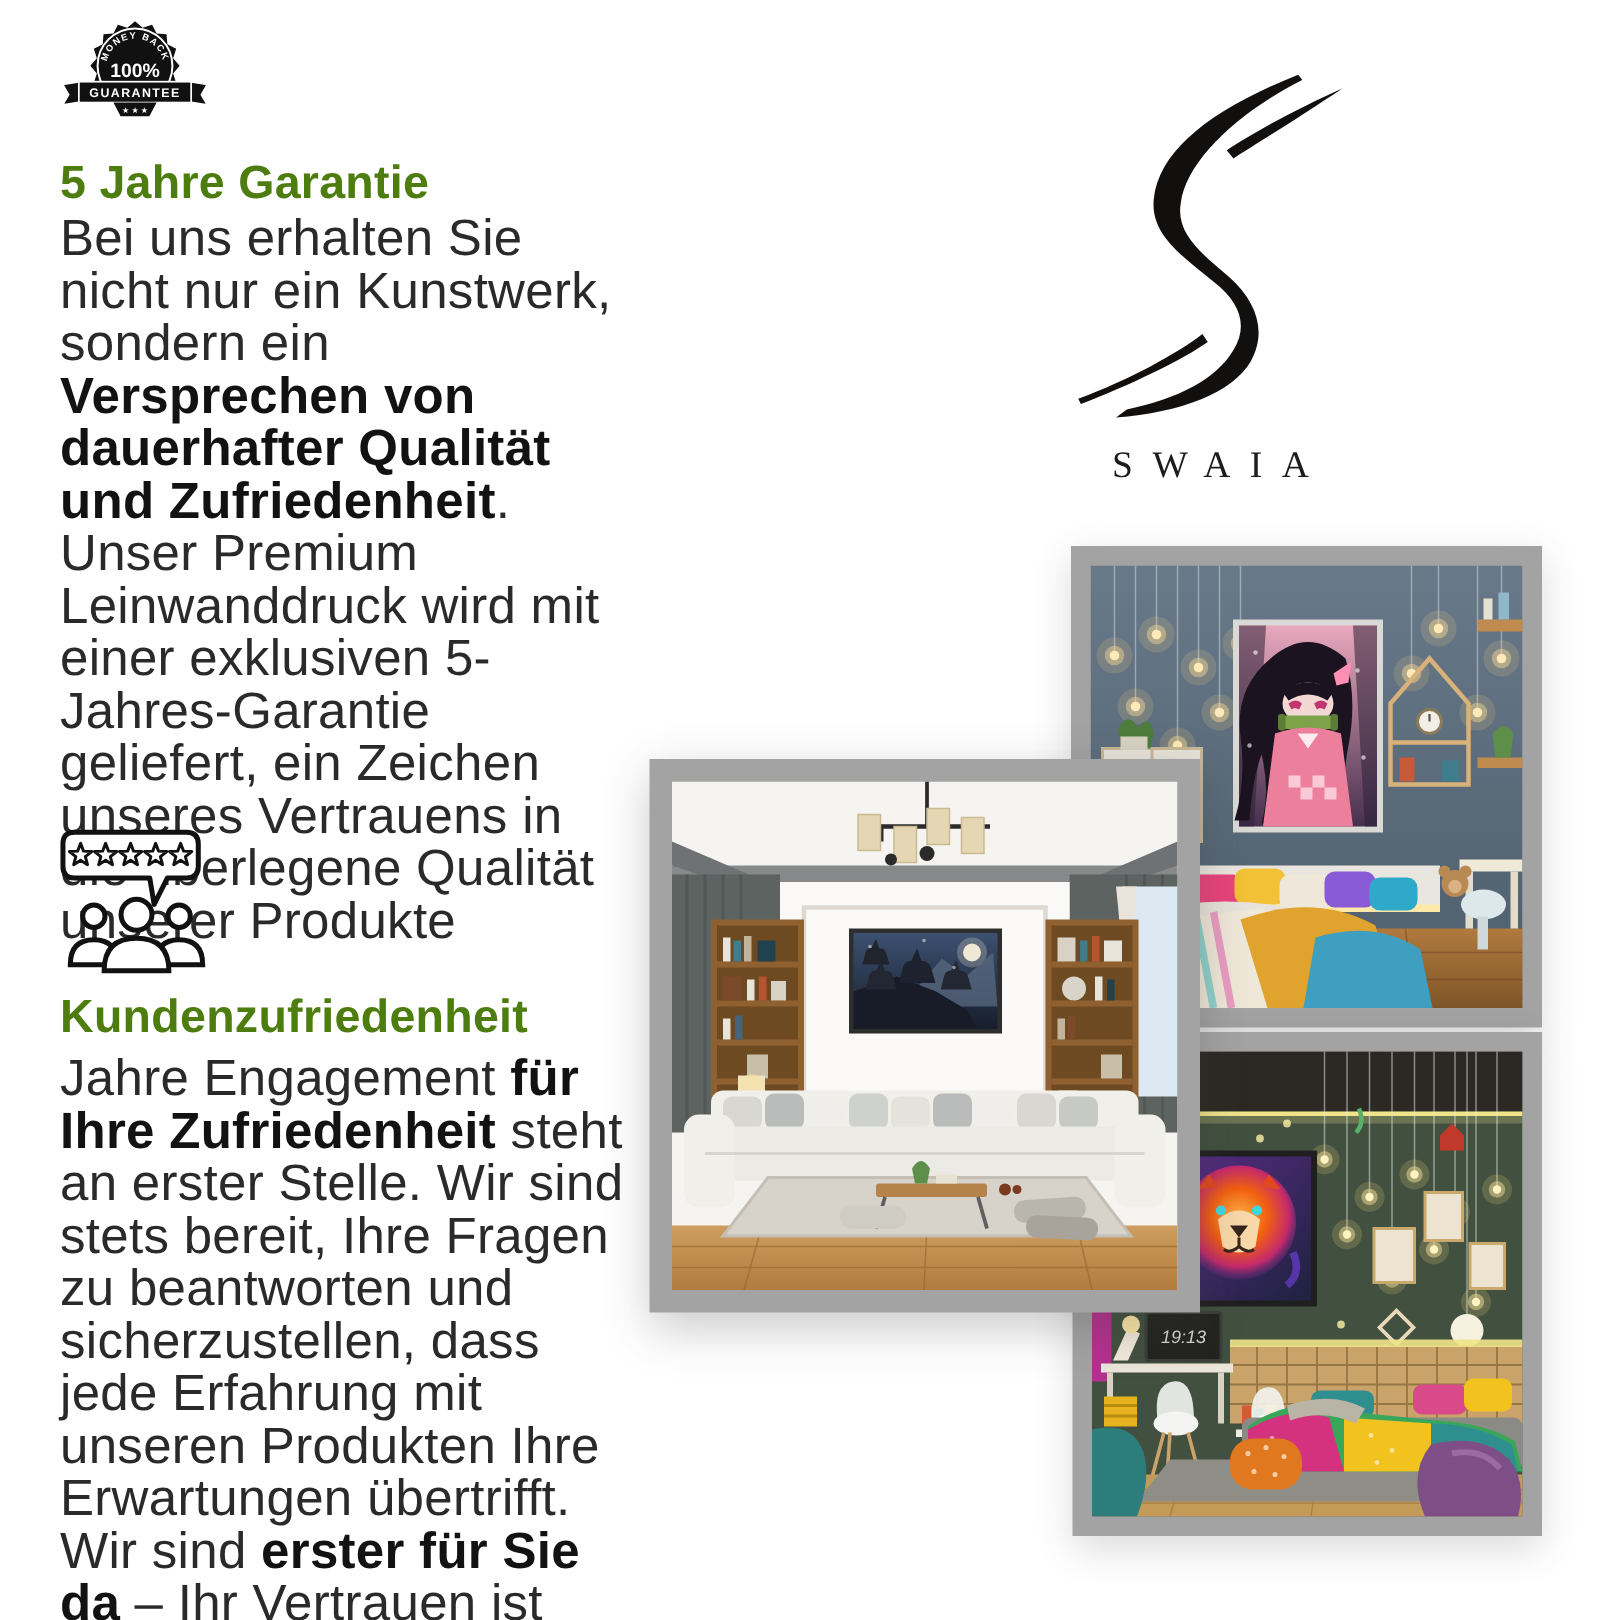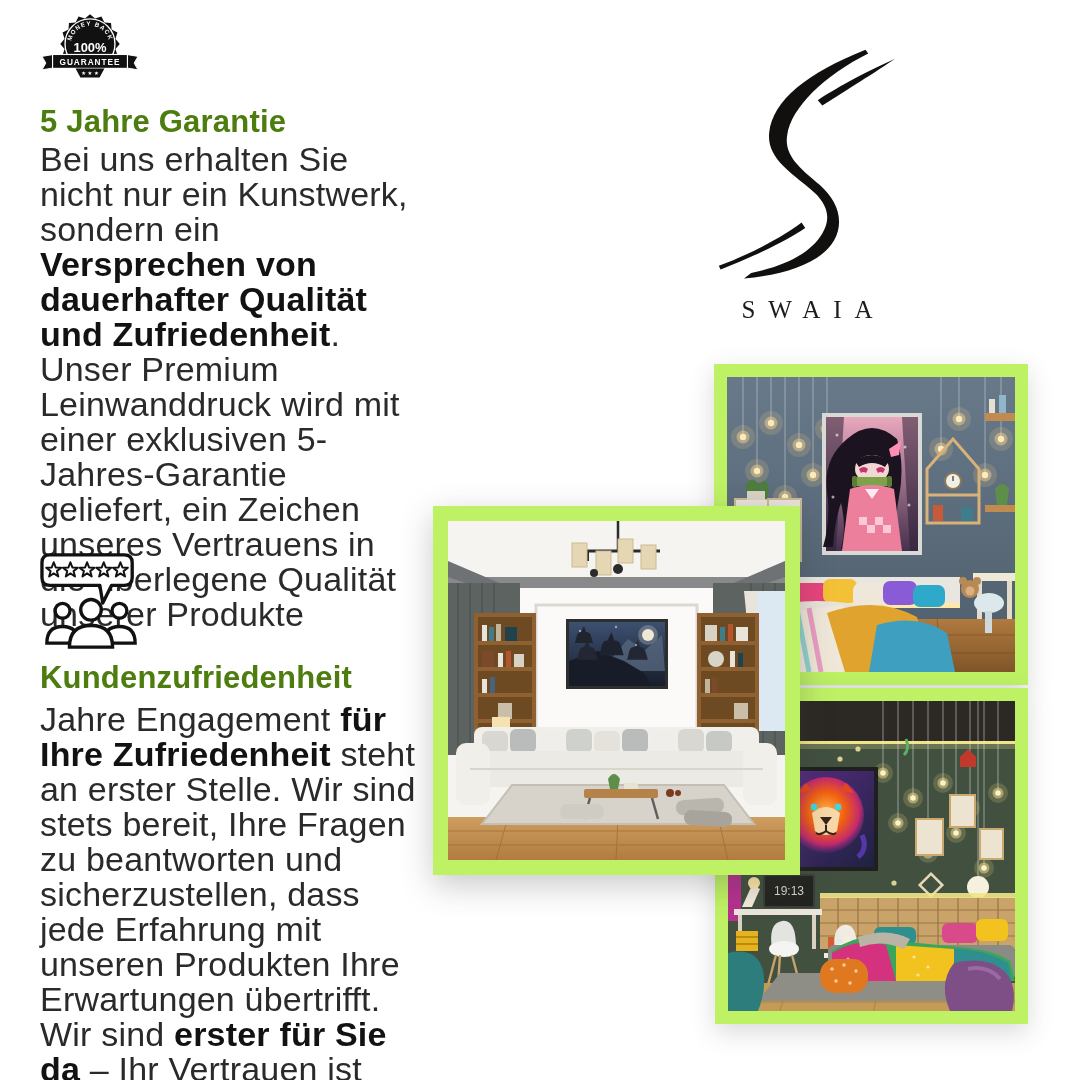--- a/index.html
+++ b/index.html
@@ -2,21 +2,21 @@
 <html><head>
 <meta charset="utf-8">
 <style>
   html,body{margin:0;padding:0;background:#ffffff;}
   .page{position:relative;width:1080px;height:1080px;background:#ffffff;overflow:hidden;
         font-family:"Liberation Sans",sans-serif;color:#262626;}
   .abs{position:absolute;}
   h1{margin:0;font-size:31px;line-height:36px;font-weight:700;color:#4d7c0f;letter-spacing:.2px;}
   .para{font-size:34px;line-height:35px;color:#2a2a2a;letter-spacing:.2px;}
   .para b{font-weight:700;color:#121212;}
-  .card{position:absolute;background:#bef264;box-shadow:0 8px 24px rgba(70,70,70,.20);}
+  .card{position:absolute;background:#a3a3a3;box-shadow:0 8px 24px rgba(70,70,70,.20);font-style:italic;}
   .card svg{position:absolute;display:block;}
   .logo-wrap{position:absolute;left:687px;top:46px;width:240px;text-align:center;}
   .logo-word{font-family:"Liberation Serif",serif;font-size:25px;color:#1c1c1c;
              letter-spacing:13px;text-indent:13px;margin-top:8px;}
 </style>
 </head>
 <body>
 
 <div class="page">
 

